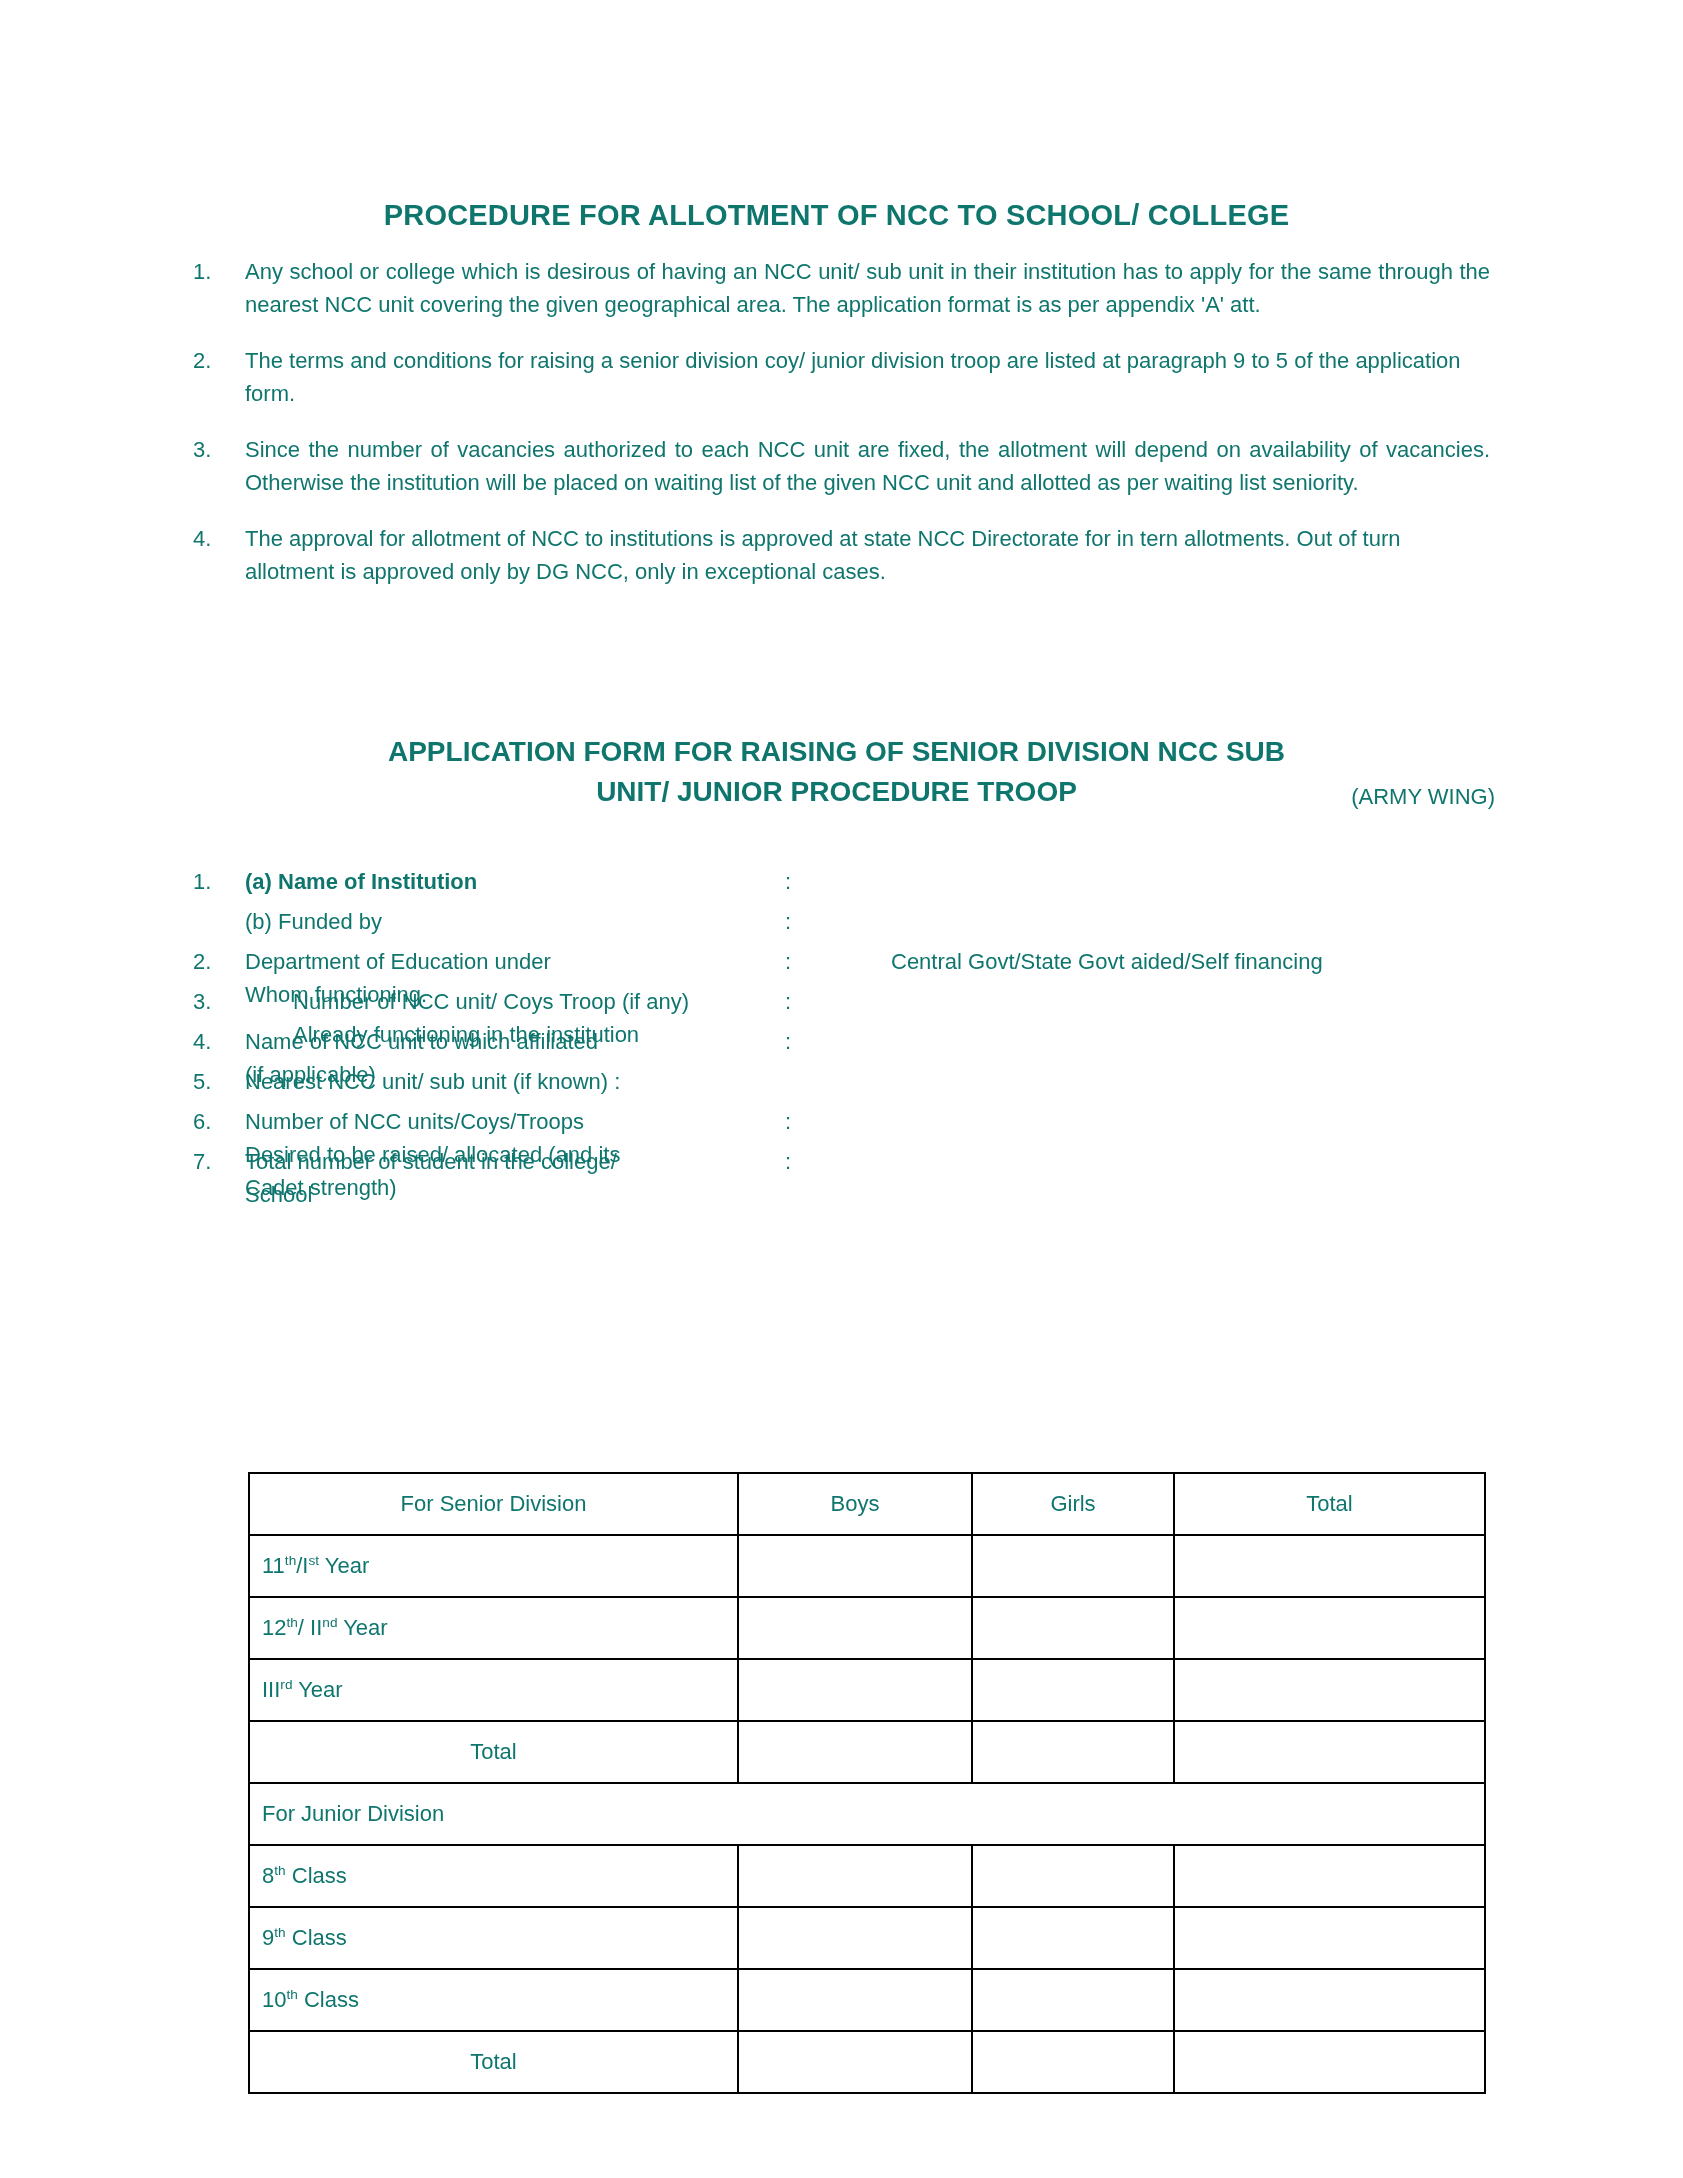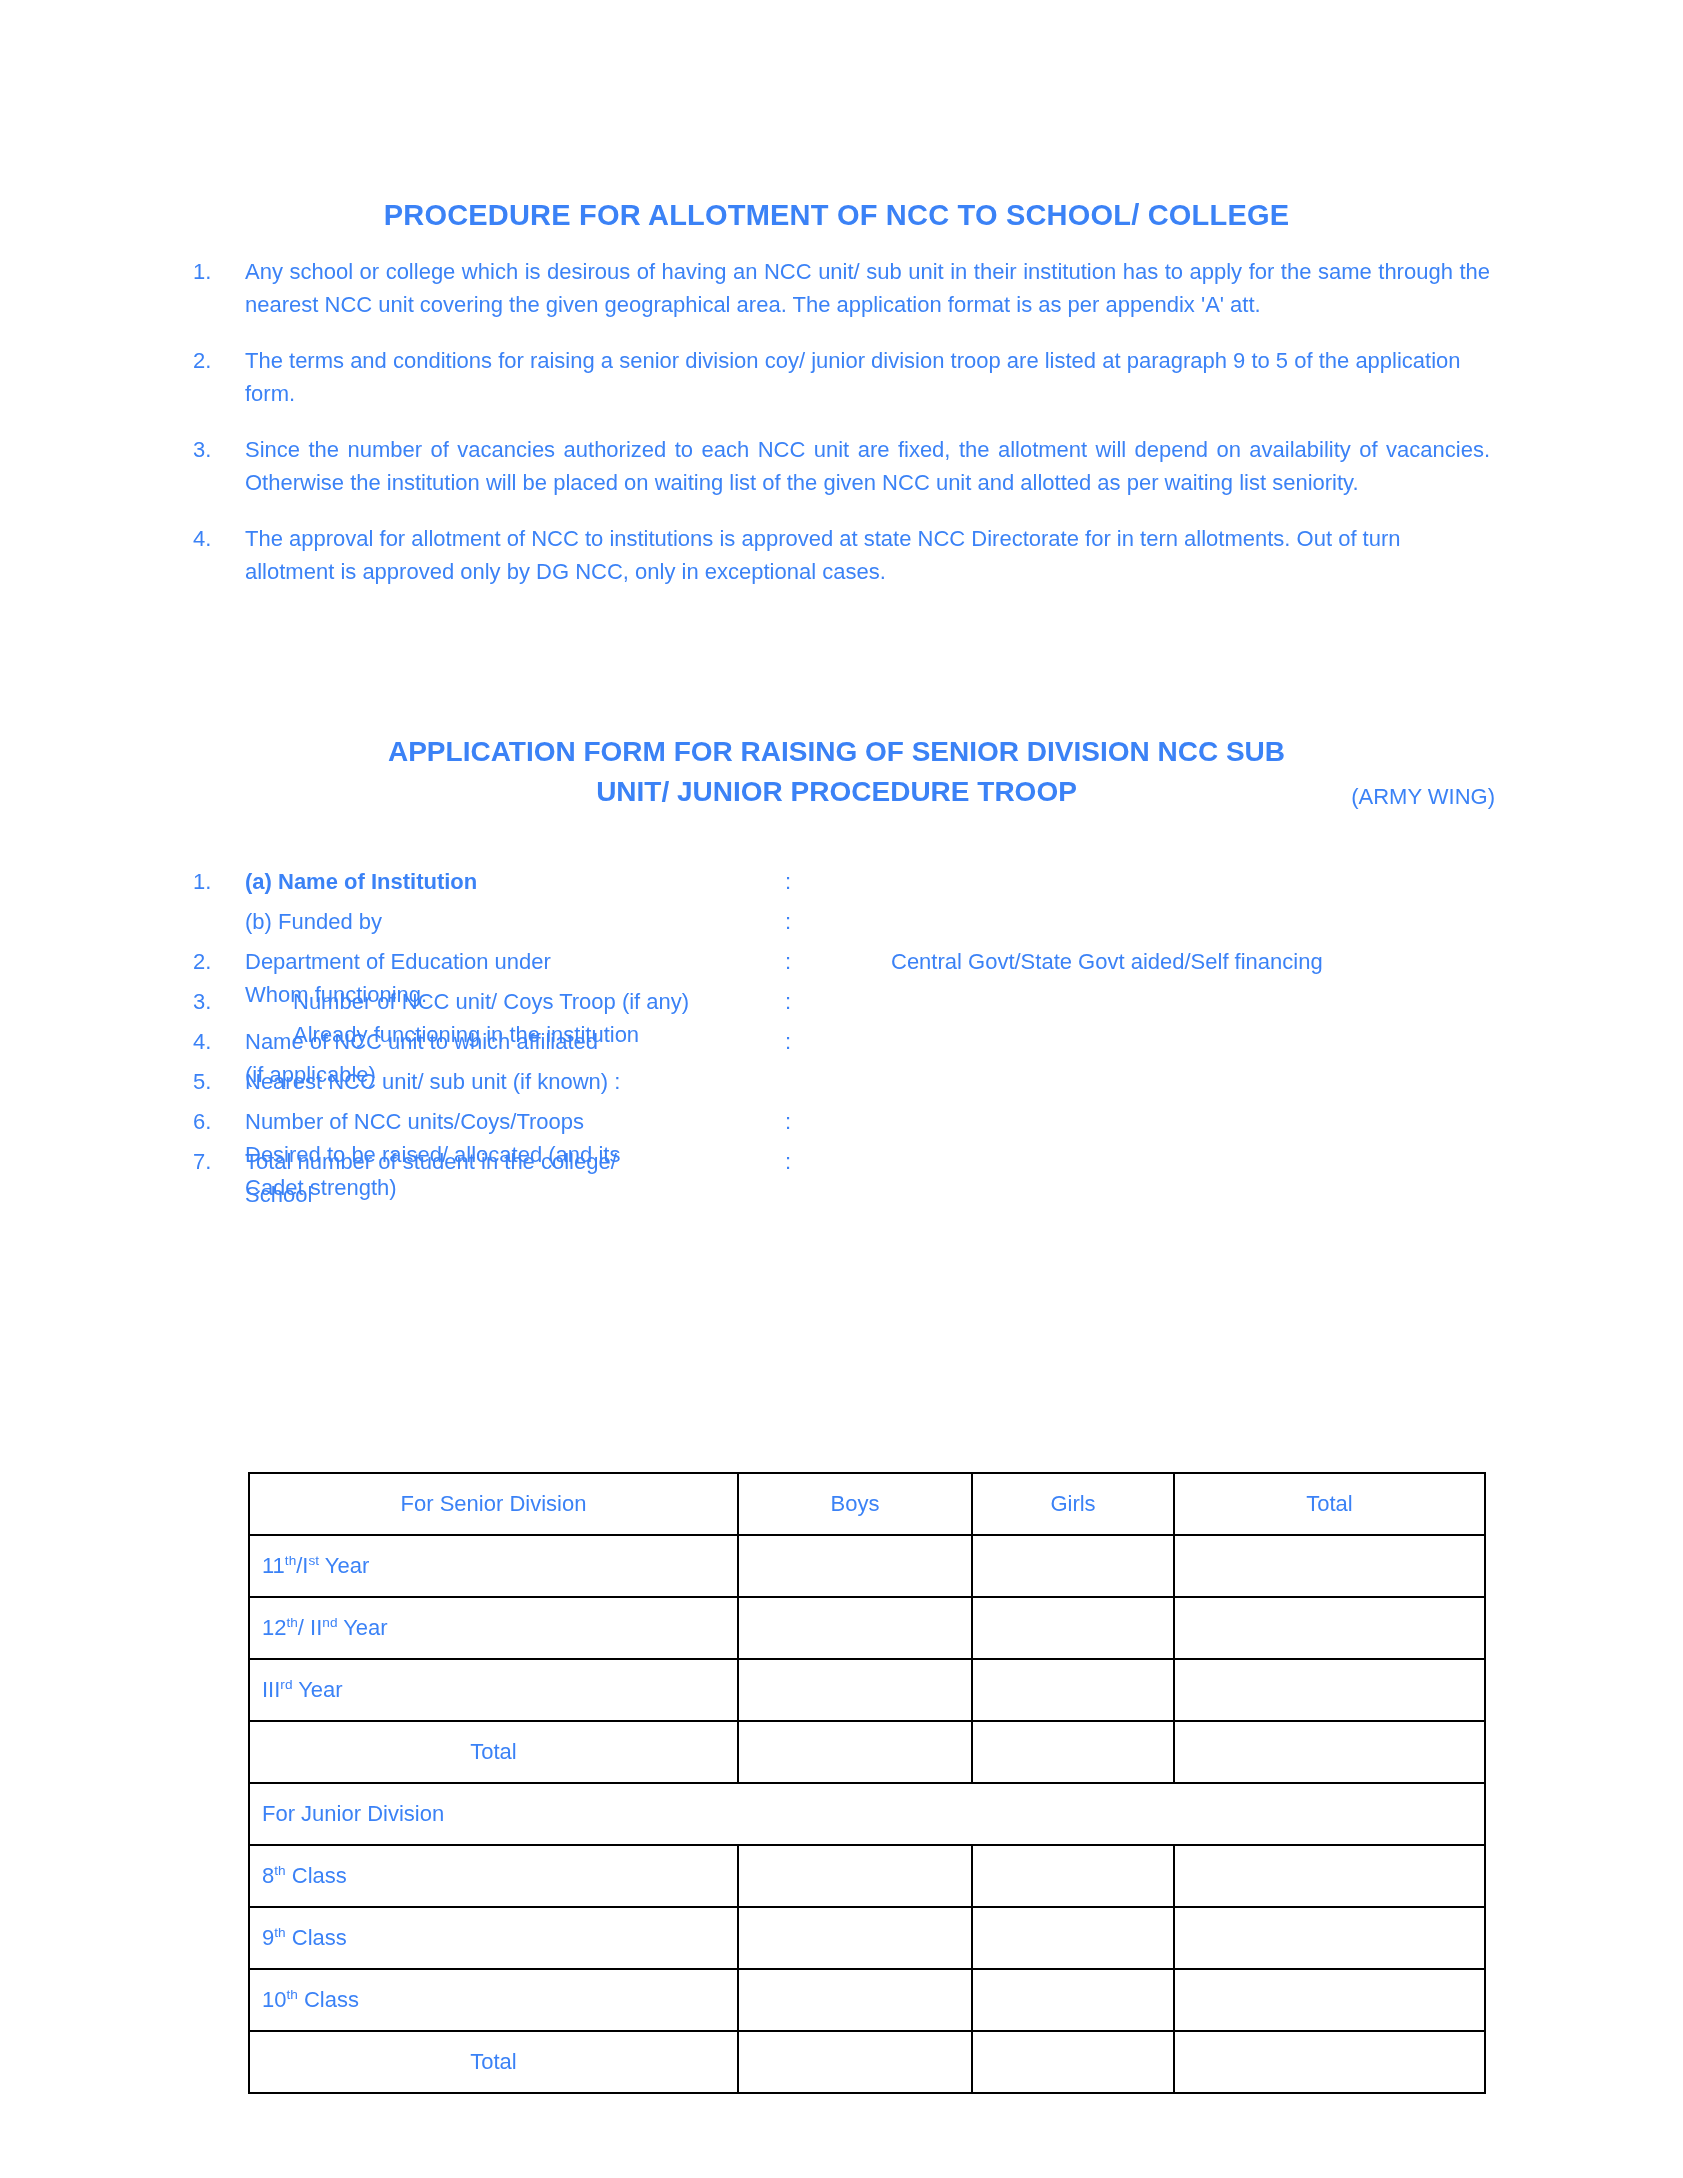--- a/index.html
+++ b/index.html
@@ -6,21 +6,21 @@
     margin: 0;
     padding: 0;
     background: #ffffff;
   }
   .page {
     position: relative;
     width: 1683px;
     height: 2178px;
     background: #ffffff;
     font-family: "Liberation Sans", sans-serif;
-    color: #3b82f6;
+    color: #0f766e;
     box-sizing: border-box;
     overflow: hidden;
   }
 
   
   .doc-title {
     position: absolute;
     left: 178px;
     top: 180px;
     width: 1317px;

